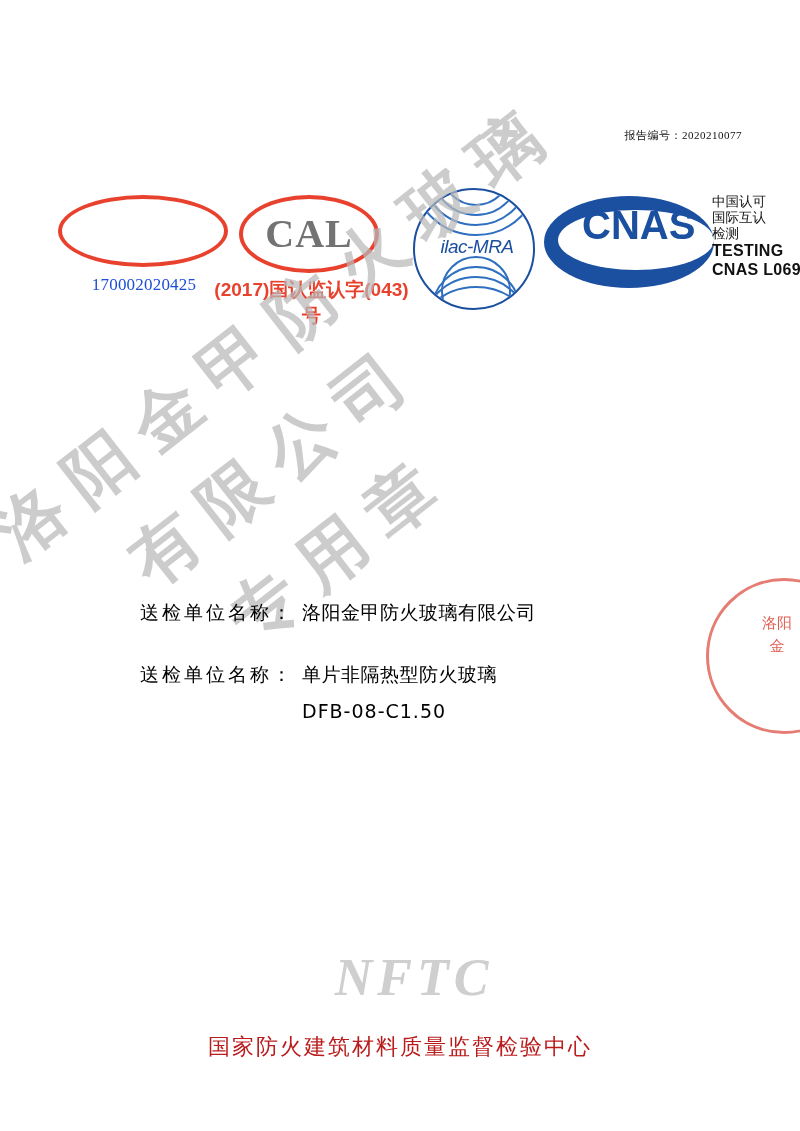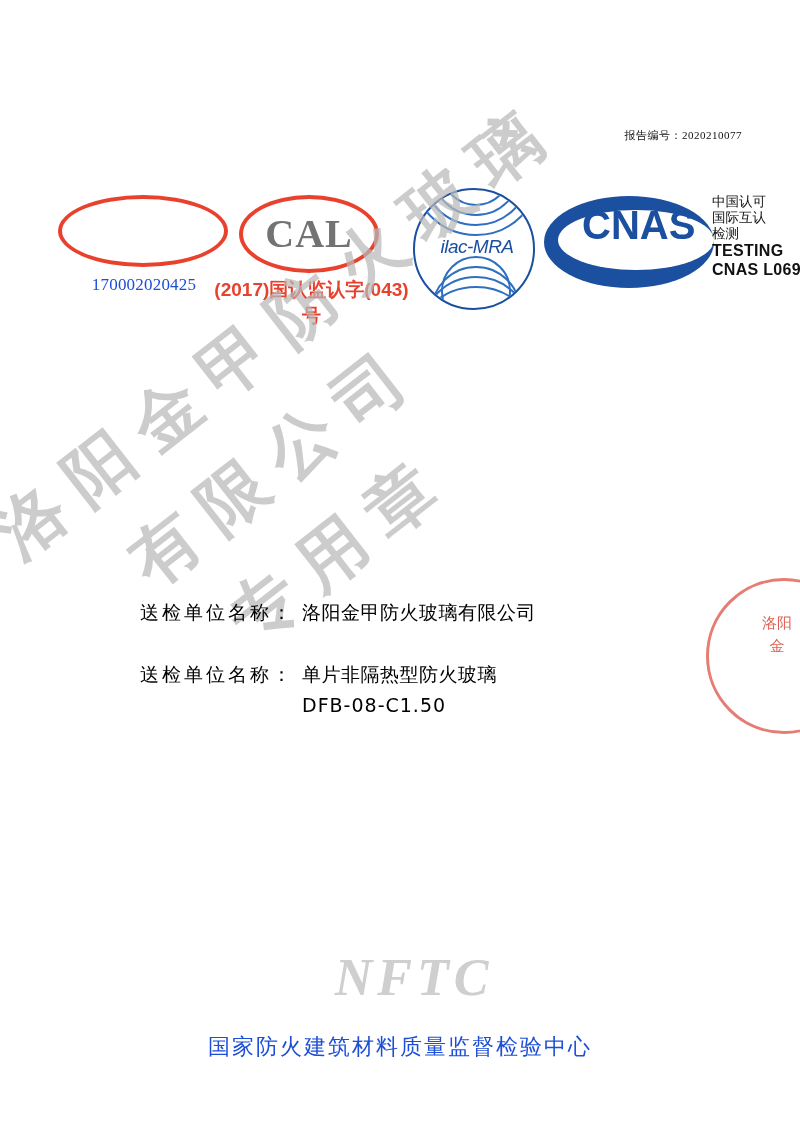--- a/index.html
+++ b/index.html
@@ -283,21 +283,21 @@
     letter-spacing: 3px;
     vertical-align: top;
   }
   .field-value {
     display: inline-block;
     vertical-align: top;
     letter-spacing: 0.5px;
   }
   .field-value .sub {
     display: block;
-    margin-top: 6px;
+    margin-top: 12px;
     letter-spacing: 1px;
   }
 
   
   .stamp {
     position: absolute;
     right: -62px;
     top: 578px;
     width: 150px;
     height: 150px;
@@ -337,21 +337,21 @@
 
   
   .footer-org {
     position: absolute;
     top: 1032px;
     left: 0;
     width: 800px;
     text-align: center;
     font-size: 22px;
     letter-spacing: 2px;
-    color: #1d4ed8;
+    color: #b91c1c;
     font-family: "DejaVu Sans", sans-serif;
   }
 </style>
 </head>
 <body>
 
 <div class="page">
 
   <div class="report-no">报告编号：2020210077</div>
 

